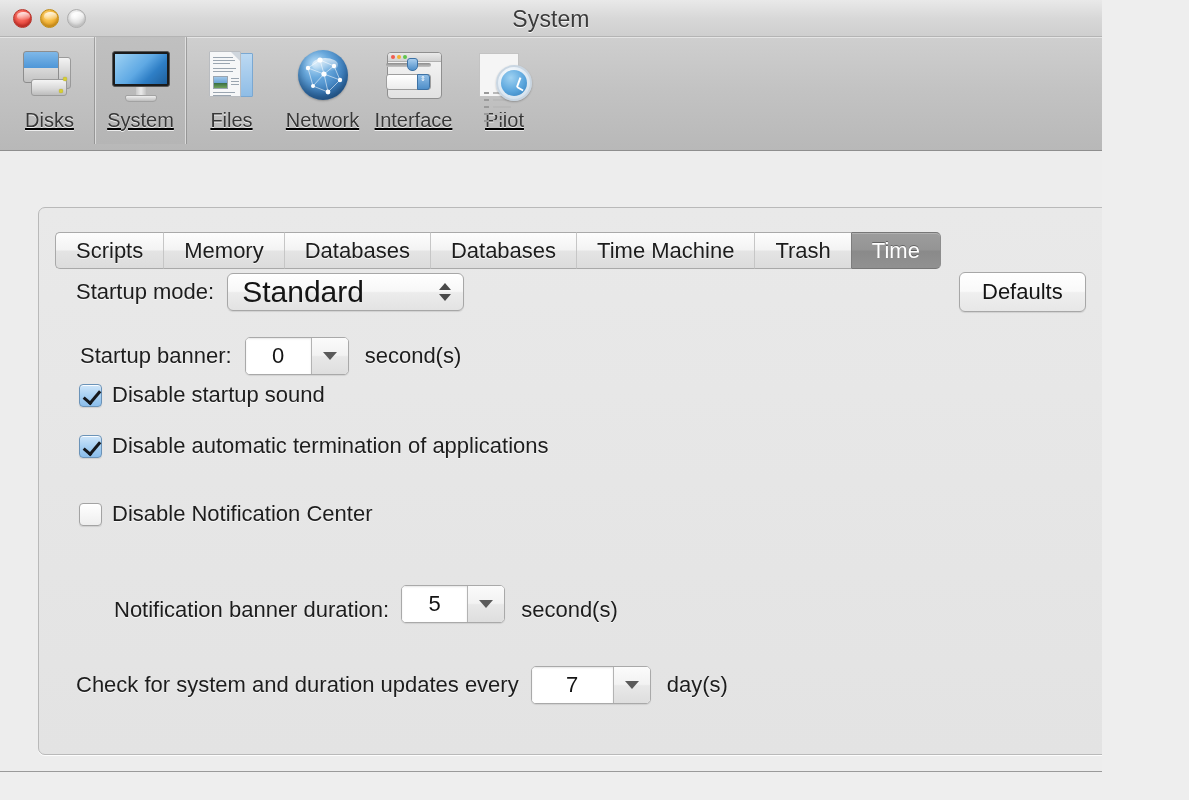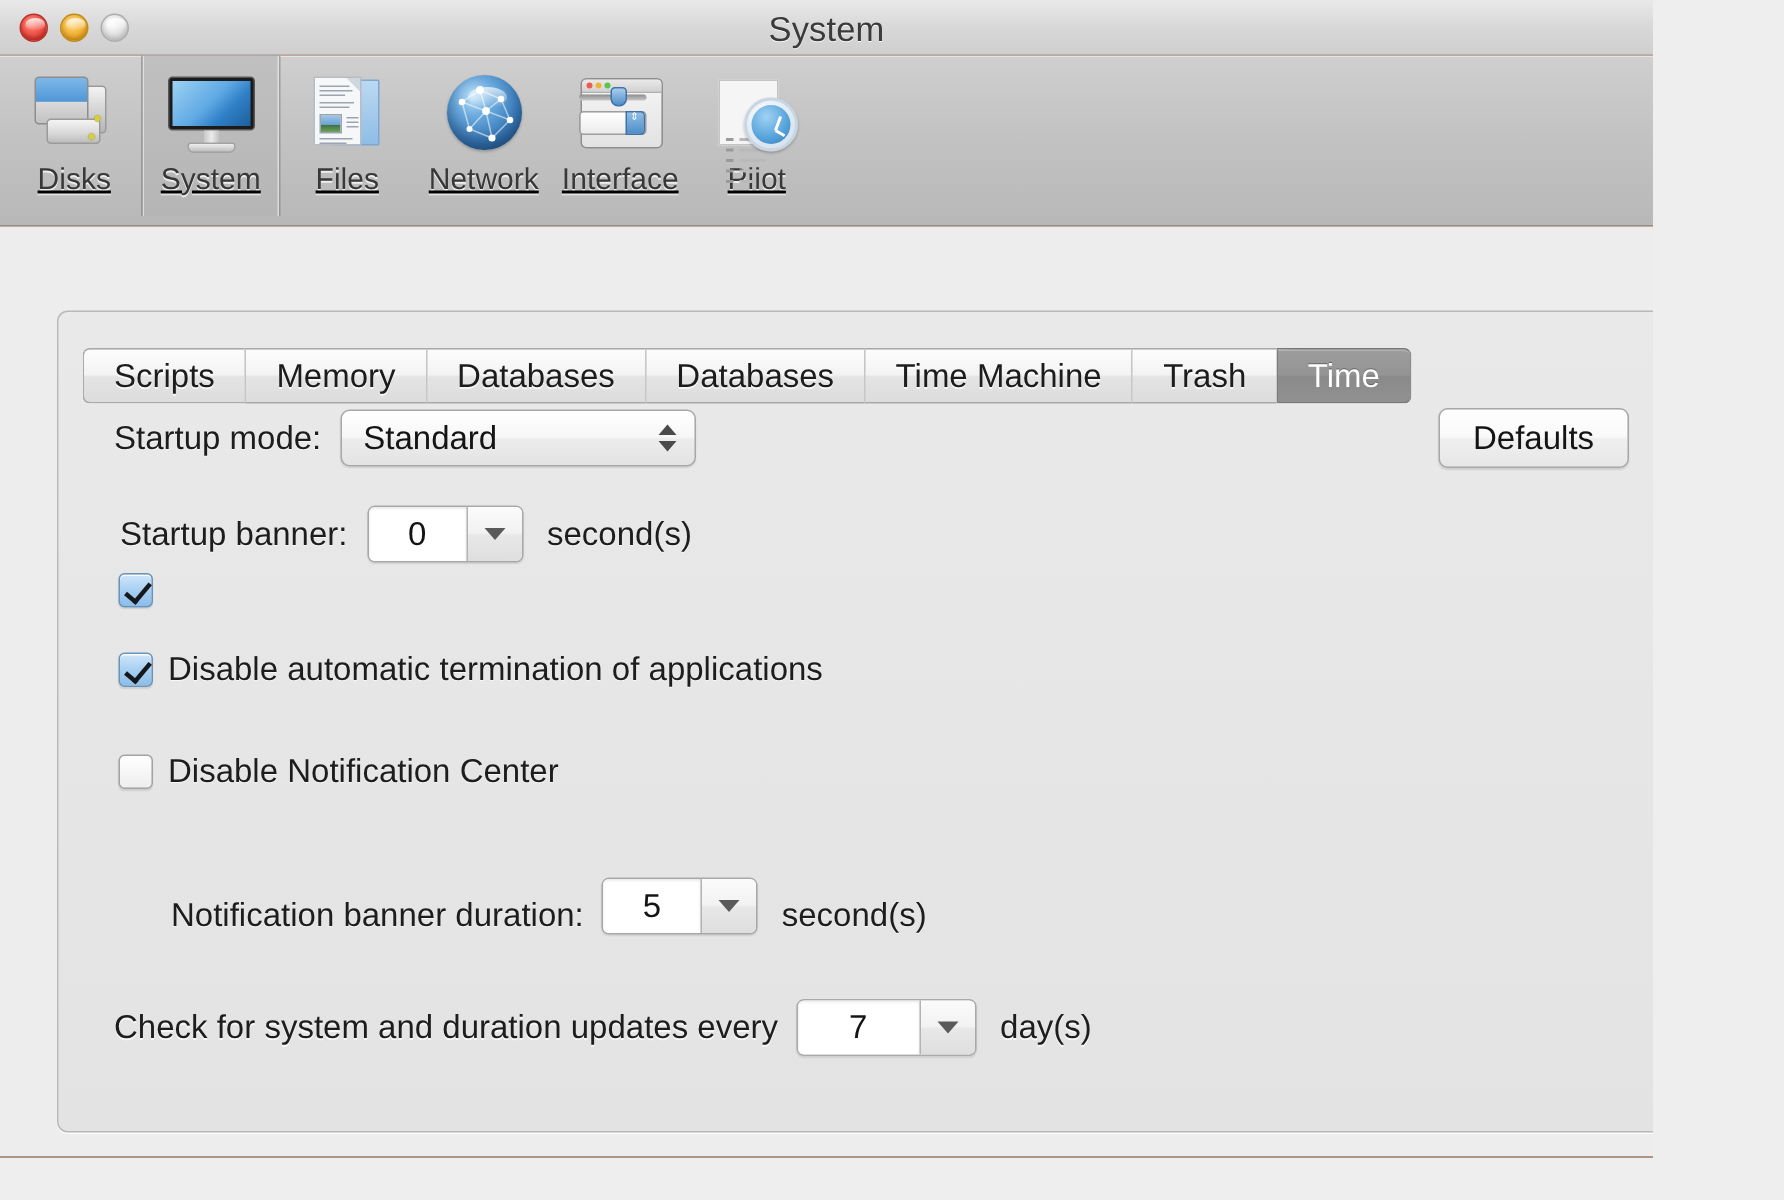--- a/index.html
+++ b/index.html
@@ -359,21 +359,21 @@
     position: relative;
     width: 237px; height: 38px;
     background: linear-gradient(to bottom, #ffffff 0%, #f7f7f7 48%, #ececec 52%, #e3e3e3 100%);
     border: 1px solid #a7a7a7;
     border-radius: 6px;
     box-shadow: 0 1px 1px rgba(0,0,0,.10), inset 0 1px 0 rgba(255,255,255,.9);
     display: flex; align-items: center;
     cursor: default;
   }
   .popup .val {
-    font-size: 22px; color: #141414;
+    font-size: 30px; color: #141414;
     padding-left: 14px;
     white-space: nowrap;
   }
   .popup .arrows {
     position: absolute; right: 12px; top: 50%;
     transform: translateY(-50%);
     display: flex; flex-direction: column; gap: 4px;
   }
   .arr-up, .arr-dn {
     width: 0; height: 0;
@@ -639,20 +639,21 @@
         <div class="field">0</div>
         <div class="drop">
           <span class="arr-dn"></span>
         </div>
       </div>
       <span class="lbl" style="margin-left:16px;">second(s)</span>
     </div>
 
     <div class="cbrow" style="left:79px; top:231px;">
       <div class="cbox on"></div>
+      <span class="cblabel">Disable startup sound</span>
     </div>
 
     <div class="cbrow" style="left:79px; top:282px;">
       <div class="cbox on"></div>
       <span class="cblabel">Disable automatic termination of applications</span>
     </div>
 
     <div class="cbrow" style="left:79px; top:350px;">
       <div class="cbox"></div>
       <span class="cblabel">Disable Notification Center</span>

